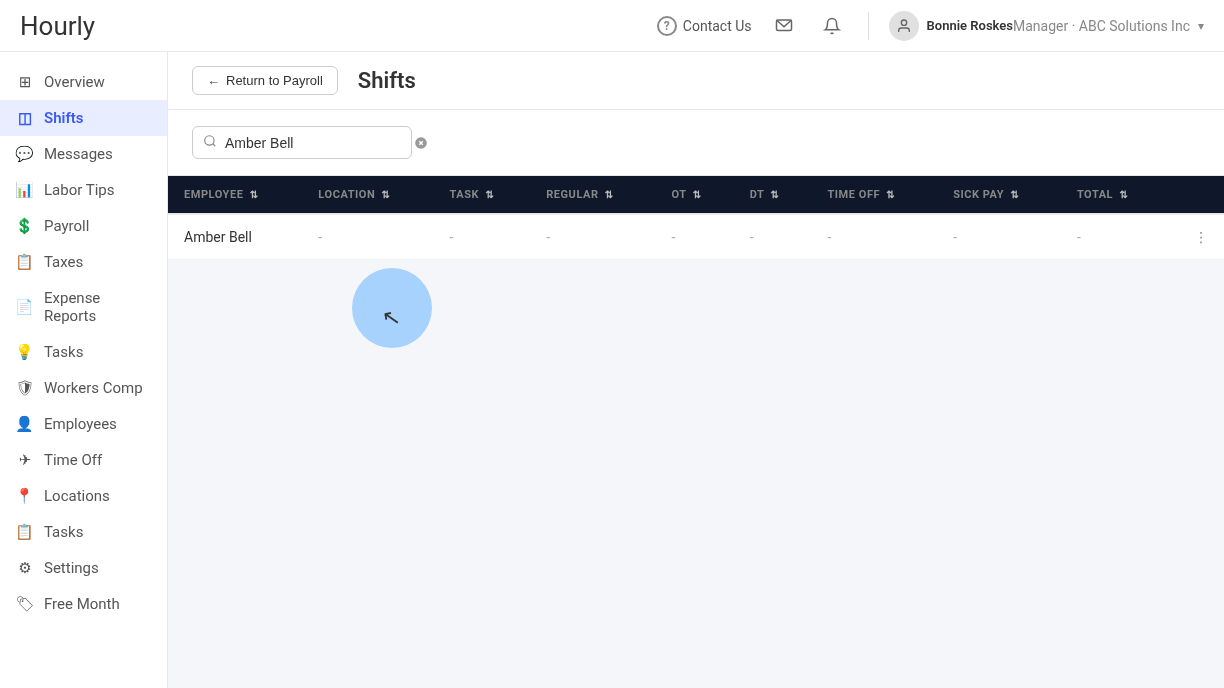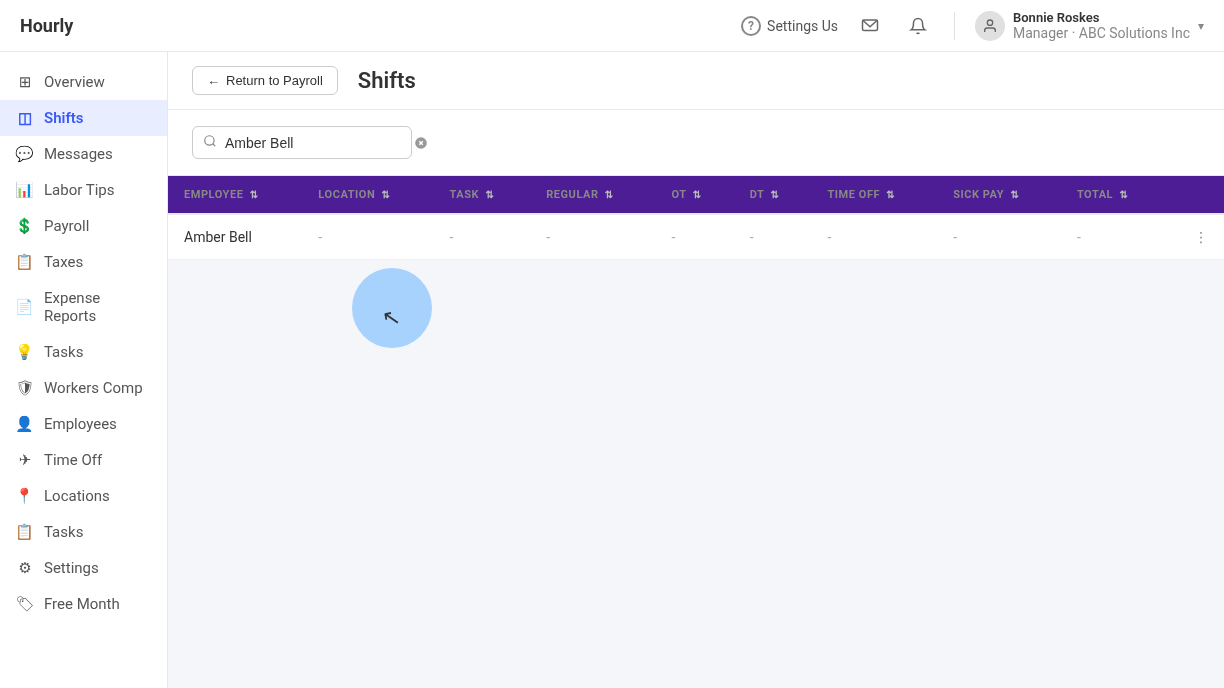--- a/index.html
+++ b/index.html
@@ -5,21 +5,21 @@
     * { box-sizing: border-box; margin: 0; padding: 0; }
     body { font-family: -apple-system, BlinkMacSystemFont, 'Segoe UI', Roboto, sans-serif; background: #f5f6fa; display: flex; flex-direction: column; height: 688px; overflow: hidden; }
 
     
     .topnav {
       display: flex; align-items: center; justify-content: space-between;
       background: #fff; border-bottom: 1px solid #e8e8e8;
       padding: 0 20px; height: 52px; flex-shrink: 0;
     }
     .topnav-logo {
-      font-size: 18px; font-weight: 700; color: #333;
+      font-size: 26px; font-weight: 400; color: #333;
     }
     .topnav-right {
       display: flex; align-items: center; gap: 16px;
     }
     .topnav-contact {
       display: flex; align-items: center; gap: 6px;
       color: #555; font-size: 14px; cursor: pointer;
     }
     .topnav-icon-btn {
       width: 32px; height: 32px; display: flex; align-items: center; justify-content: center;
@@ -28,21 +28,21 @@
     .topnav-divider {
       width: 1px; height: 28px; background: #e0e0e0; margin: 0 4px;
     }
     .topnav-user {
       display: flex; align-items: center; gap: 8px; cursor: pointer;
     }
     .topnav-user-icon {
       width: 30px; height: 30px; background: #e0e0e0; border-radius: 50%;
       display: flex; align-items: center; justify-content: center; color: #666; font-size: 14px;
     }
-    .topnav-user-info { display: flex; flex-direction: column; }
+    .topnav-user-info { display: flex; flex-direction: row; }
     .topnav-user-name { font-size: 13px; font-weight: 600; color: #333; }
     .topnav-user-role { font-size: 14px; color: #888; }
     .topnav-chevron { color: #888; font-size: 12px; }
 
     
     .app-body {
       display: flex; flex: 1; overflow: hidden;
     }
 
     
@@ -105,21 +105,21 @@
       flex: 1; overflow-y: auto; padding: 0;
     }
     table {
       width: 100%; border-collapse: collapse; background: #fff;
     }
     thead tr {
       border-bottom: 2px solid #e8e8e8;
     }
     thead th {
       padding: 12px 16px; text-align: left; font-size: 11px; font-weight: 700;
-      color: #888; letter-spacing: 0.05em; white-space: nowrap; background: #4c1d95;
+      color: #888; letter-spacing: 0.05em; white-space: nowrap; background: #0f172a;
     }
     thead th .sort-icon { color: #bbb; font-size: 10px; margin-left: 3px; }
     tbody tr {
       border-bottom: 1px solid #f0f0f0;
     }
     tbody td {
       padding: 14px 16px; font-size: 14px; color: #333;
     }
     tbody td.dash { color: #aaa; }
     .row-menu-btn {
@@ -143,21 +143,21 @@
     }
   </style>
 </head>
 <body>
 
 <nav class="topnav">
   <div class="topnav-logo">Hourly</div>
   <div class="topnav-right">
     <div class="topnav-contact">
       <span style="width:20px;height:20px;border:2px solid #888;border-radius:50%;display:flex;align-items:center;justify-content:center;font-size:12px;font-weight:700;color:#888;">?</span>
-      <span>Settings Us</span>
+      <span>Contact Us</span>
     </div>
     <div class="topnav-icon-btn">
       <svg width="18" height="18" viewBox="0 0 24 24" fill="none" stroke="#666" stroke-width="2">
           <rect x="2" y="4" width="20" height="14" rx="2"></rect>
           <polyline points="2,4 12,13 22,4"></polyline>
         </svg>
     </div>
     <div class="topnav-icon-btn">
       <svg width="18" height="18" viewBox="0 0 24 24" fill="none" stroke="#666" stroke-width="2">
           <path d="M18 8A6 6 0 0 0 6 8c0 7-3 9-3 9h18s-3-2-3-9"></path>

